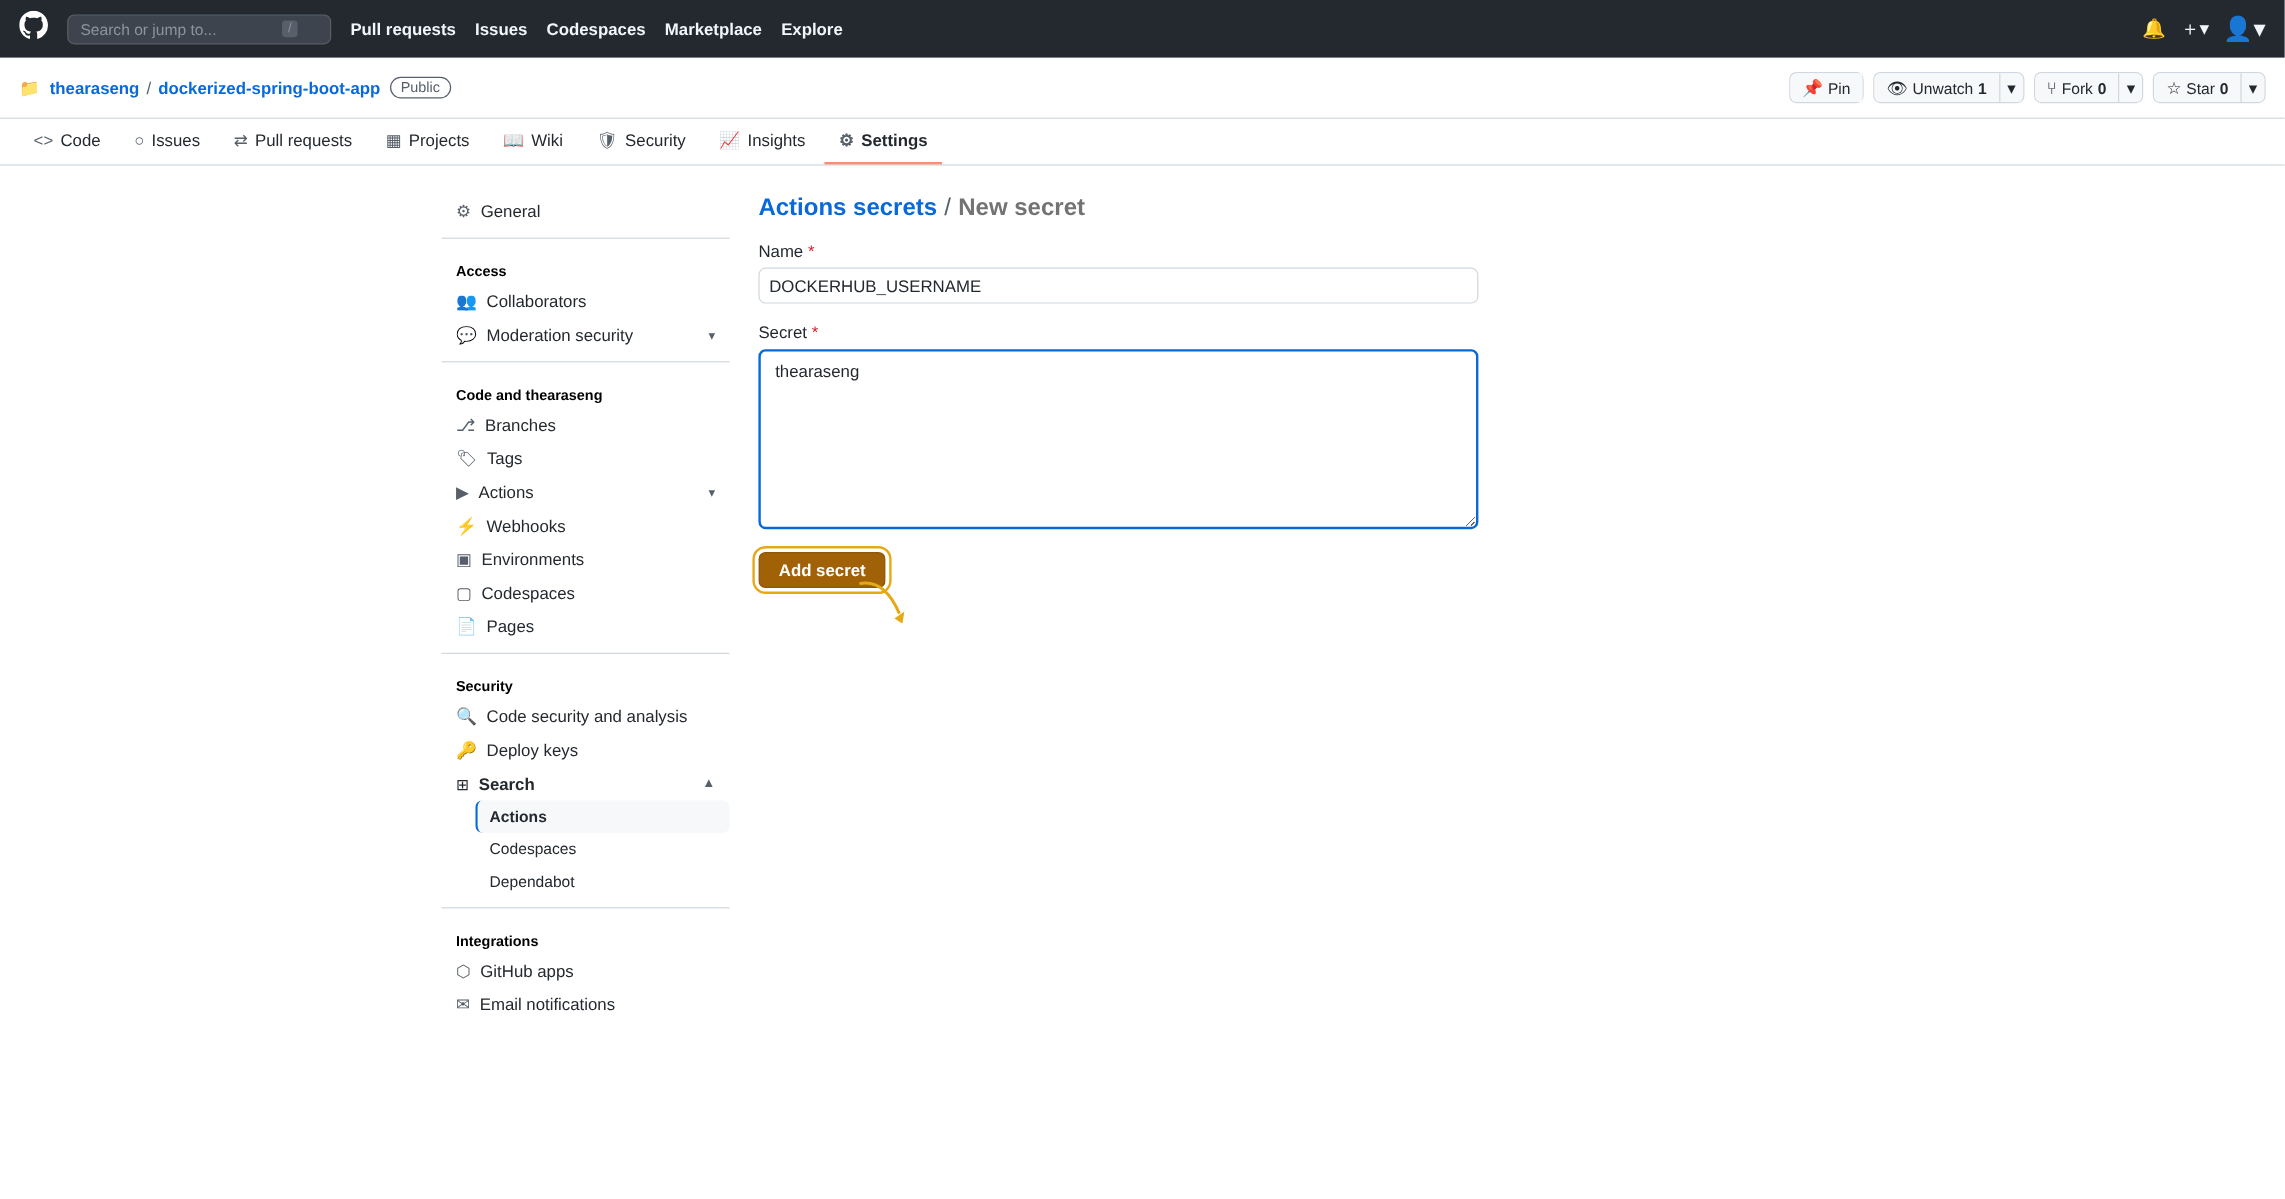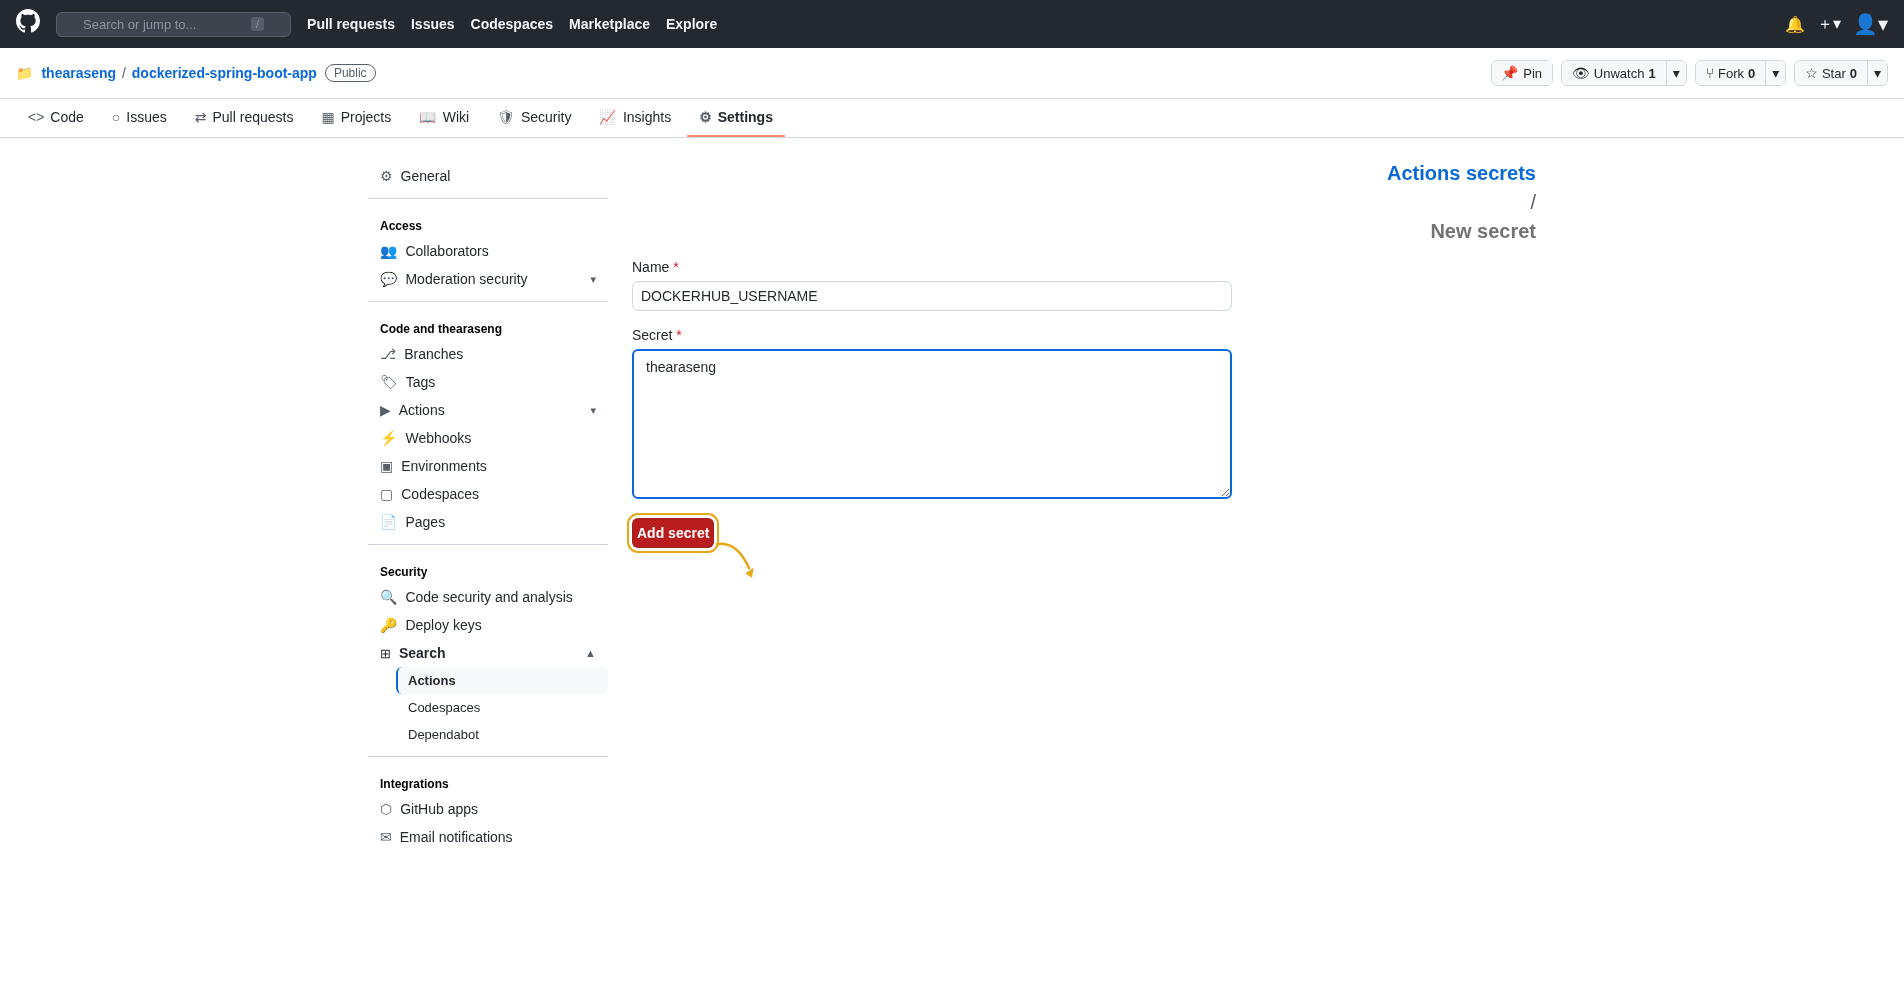--- a/index.html
+++ b/index.html
@@ -14,21 +14,21 @@
       height: 48px;
       gap: 16px;
     }
     .top-nav-logo { color: #fff; font-size: 24px; cursor: pointer; }
     .search-box {
       display: flex;
       align-items: center;
       background: #3d444d;
       border: 1px solid #57606a;
       border-radius: 6px;
-      padding: 4px 26px;
+      padding: 4px 10px;
       gap: 8px;
       min-width: 220px;
     }
     .search-box input {
       background: transparent;
       border: none;
       outline: none;
       color: #8b949e;
       font-size: 13px;
       width: 160px;
@@ -136,26 +136,25 @@
 
     
     .content {
       flex: 1;
       min-width: 0;
     }
 
     
     .breadcrumb {
       display: flex;
-      align-items: flex-end;
+      align-items: flex-start;
       gap: 6px;
       font-size: 20px;
       font-weight: 600;
       margin-bottom: 16px;
-      flex-direction: column;
     }
     .breadcrumb a { color: #0969da; text-decoration: none; }
     .breadcrumb .sep { color: #57606a; font-weight: 400; }
     .breadcrumb .current { color: #737373; }
 
     
     .form-group { margin-bottom: 16px; }
     .form-label {
       display: block;
       font-size: 14px;
@@ -187,25 +186,25 @@
       resize: vertical;
       font-family: inherit;
     }
 
     
     .add-secret-wrapper {
       position: relative;
       display: inline-block;
     }
     .btn-green {
-      background: #b91c1c;
+      background: #a16207;
       color: #fff;
       border: 1px solid rgba(27,31,36,0.15);
       border-radius: 6px;
-      padding: 6px 4px;
+      padding: 6px 16px;
       font-size: 14px;
       font-weight: 600;
       cursor: pointer;
       outline: 2px solid #e6a817;
       outline-offset: 3px;
     }
 
     
     .arrow-annotation {
       position: absolute;

